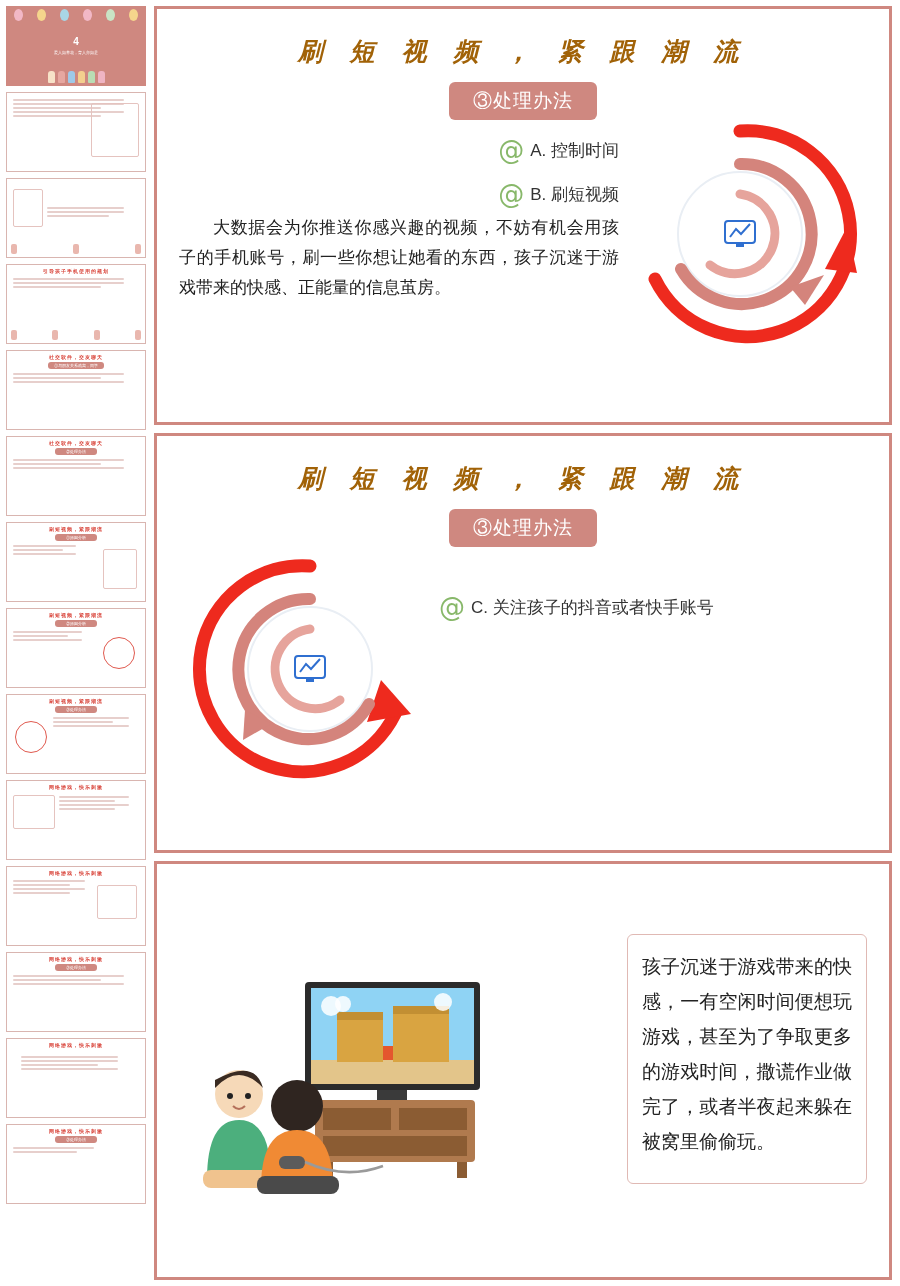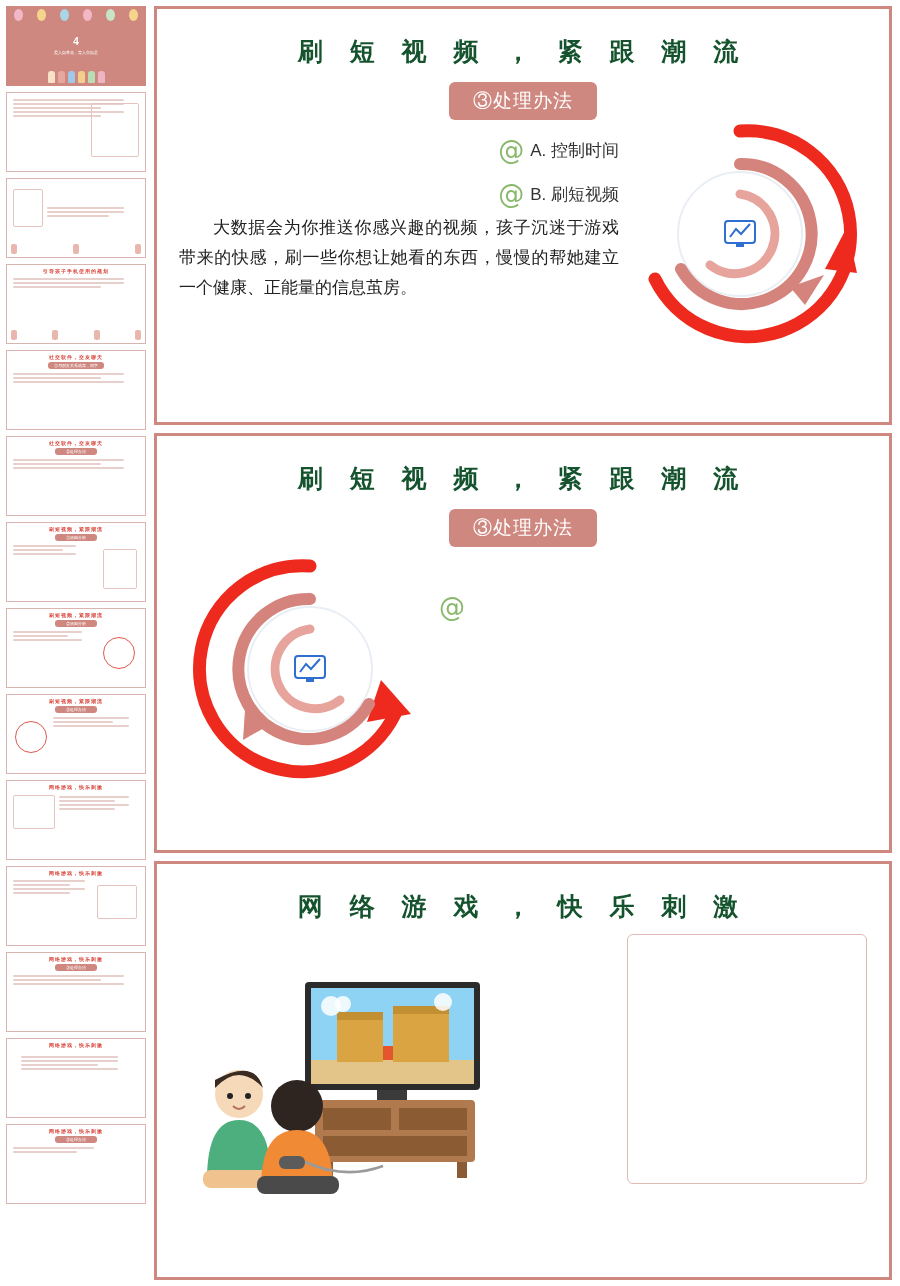--- a/index.html
+++ b/index.html
@@ -134,25 +134,26 @@
   }
   .slide {
     position: relative;
     border: 3px solid #cf8880;
     background: #fff;
     flex: 1 1 0;
     overflow: hidden;
   }
   .slide-title {
     text-align: center;
-    color: #14532d;
+    color: #a16207;
     font-weight: bold;
     font-size: 25px;
     letter-spacing: 10px;
     margin-top: 26px;
+    font-style: italic;
   }
   .badge {
     margin: 14px auto 0 auto;
     width: 148px;
     height: 38px;
     background: #cf8880;
     border-radius: 6px;
     color: #fff;
     font-size: 19px;
     line-height: 38px;
@@ -411,21 +412,21 @@
       <div class="s1-body">
         <div class="at-row">
           <span class="at-icon">@</span>
           <span>A. 控制时间</span>
         </div>
 
         <div class="at-row" style="margin-top:18px;">
           <span class="at-icon">@</span>
           <span>B. 刷短视频</span>
         </div>
-        <div class="para ind">大数据会为你推送你感兴趣的视频，孩子沉迷于游戏带来的快感，刷一些你想让她看的东西，慢慢的帮她建立一个健康、正能量的信息茧房。</div>
+        <div class="para ind">大数据会为你推送你感兴趣的视频，不妨有机会用孩子的手机账号，刷一些你想让她看的东西，孩子沉迷于游戏带来的快感、正能量的信息茧房。</div>
       </div>
 
       <svg class="swirl" style="right:24px; top:100px;" viewBox="0 0 250 250">
         <circle cx="125" cy="125" r="62" fill="none" stroke="#e9eef4" stroke-width="2"></circle>
         <path d="M125 22 A103 103 0 1 1 40 170" fill="none" stroke="#ee2a1e" stroke-width="13" stroke-linecap="round"></path>
         <polygon points="210,160 232,118 242,164" fill="#ee2a1e"></polygon>
         <path d="M125 55 A70 70 0 1 1 66 160" fill="none" stroke="#d4847c" stroke-width="12" stroke-linecap="round"></path>
         <polygon points="175,178 209,166 190,196" fill="#d4847c"></polygon>
         <path d="M125 85 A40 40 0 1 1 95 156" fill="none" stroke="#e6a49c" stroke-width="9" stroke-linecap="round"></path>
         <rect x="110" y="112" width="30" height="22" rx="3" fill="#ffffff" stroke="#2f6fd0" stroke-width="2"></rect>
@@ -446,26 +447,26 @@
         <polygon points="60,166 86,180 58,196" fill="#d4847c"></polygon>
         <path d="M125 85 A40 40 0 1 0 155 156" fill="none" stroke="#e6a49c" stroke-width="9" stroke-linecap="round"></path>
         <rect x="110" y="112" width="30" height="22" rx="3" fill="#ffffff" stroke="#2f6fd0" stroke-width="2"></rect>
         <polyline points="115,128 121,120 126,125 135,115" fill="none" stroke="#2f6fd0" stroke-width="2"></polyline>
         <rect x="121" y="134" width="8" height="4" fill="#2f6fd0"></rect>
       </svg>
 
       <div class="s2-body">
         <div class="s2-at">
           <span class="at-icon">@</span>
+          <span>C. 关注孩子的抖音或者快手账号</span>
         </div>
       </div>
     </div>
 
     <div class="slide">
-      <div class="slide-title">网 络 游 戏 ， 快 乐 刺 激</div>
 
       <svg class="s3-illus" viewBox="0 0 350 230">
 
         <rect x="118" y="8" width="175" height="108" rx="4" fill="#2b2b2b"></rect>
         <rect x="124" y="14" width="163" height="96" fill="#8fd3f4"></rect>
         <rect x="124" y="86" width="163" height="24" fill="#e3c58a"></rect>
         <rect x="150" y="44" width="46" height="44" fill="#d9a441"></rect>
         <rect x="206" y="38" width="56" height="50" fill="#d9a441"></rect>
         <rect x="150" y="38" width="46" height="8" fill="#c28f33"></rect>
         <rect x="206" y="32" width="56" height="8" fill="#c28f33"></rect>
@@ -492,17 +493,18 @@
 
         <circle cx="110" cy="132" r="26" fill="#2f2520"></circle>
         <path d="M74 214 q0 -58 36 -58 q36 0 36 58 Z" fill="#f08a34"></path>
         <rect x="70" y="202" width="82" height="18" rx="8" fill="#4a4a4a"></rect>
 
         <rect x="92" y="182" width="26" height="13" rx="6" fill="#5b5b5b"></rect>
         <path d="M118 188 q40 18 78 4" stroke="#9a9a9a" stroke-width="2.5" fill="none"></path>
       </svg>
 
       <div class="s3-card">
+        <div>孩子沉迷于游戏带来的快感，一有空闲时间便想玩游戏，甚至为了争取更多的游戏时间，撒谎作业做完了，或者半夜起来躲在被窝里偷偷玩。</div>
       </div>
     </div>
 
   </div>
 </div>
 
 </body></html>

